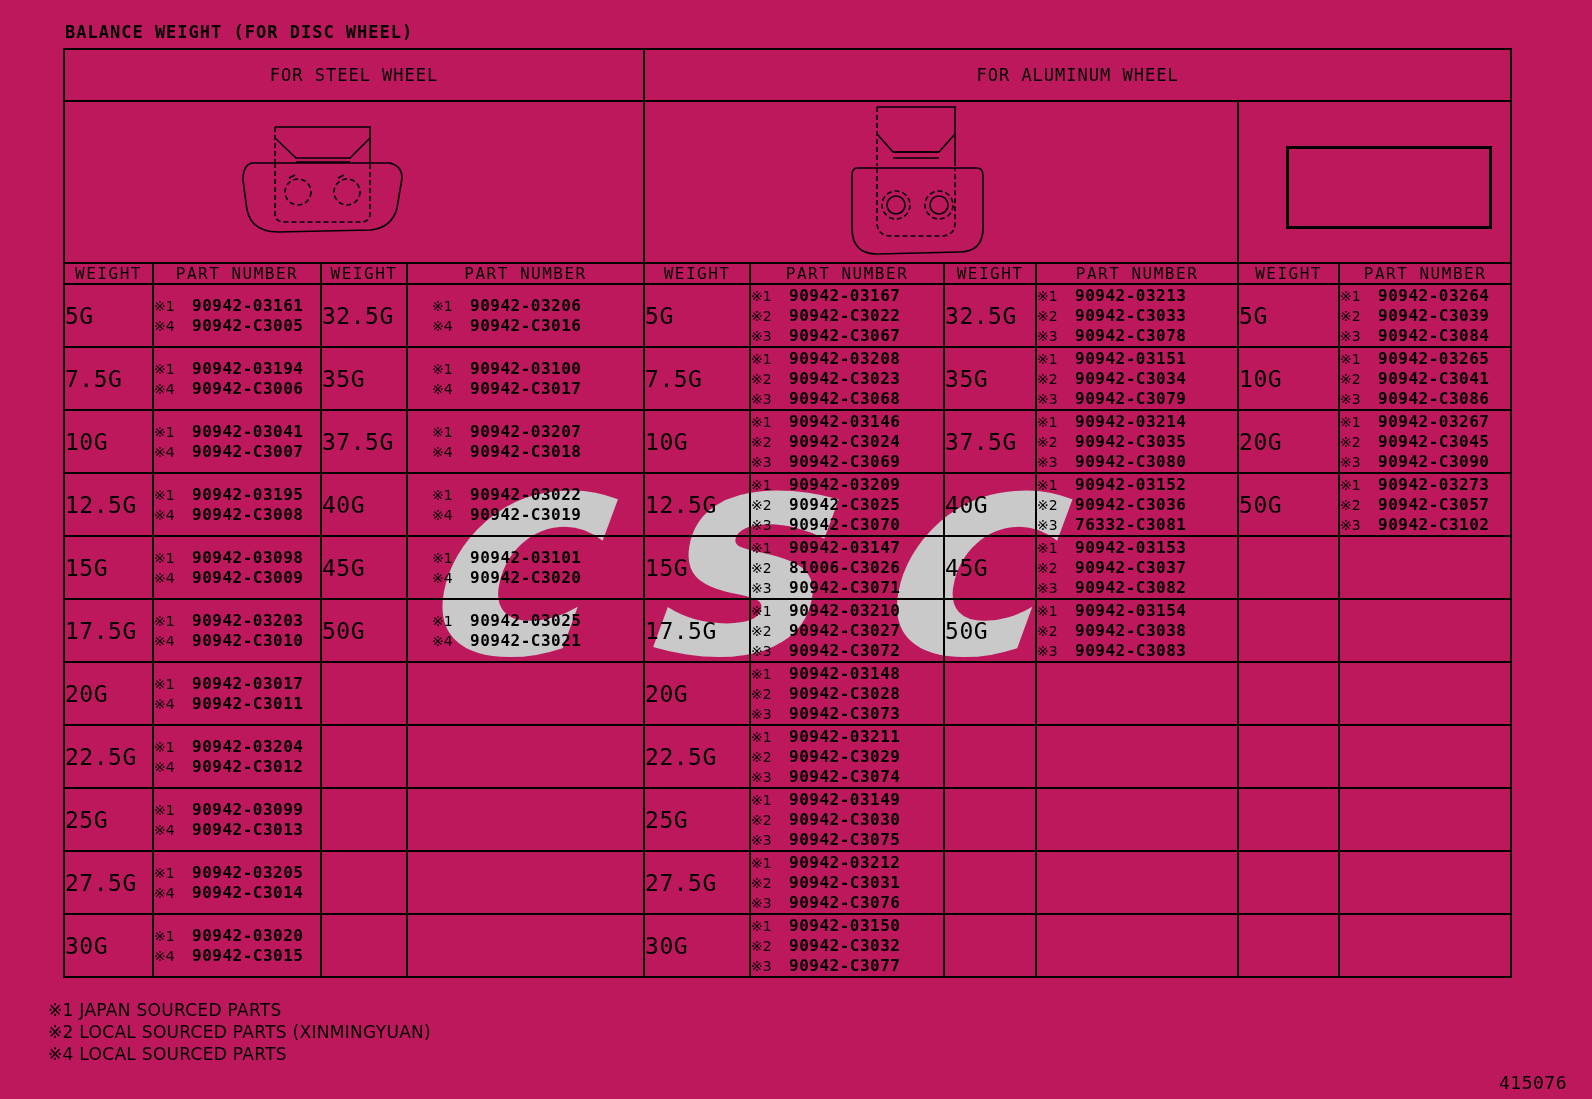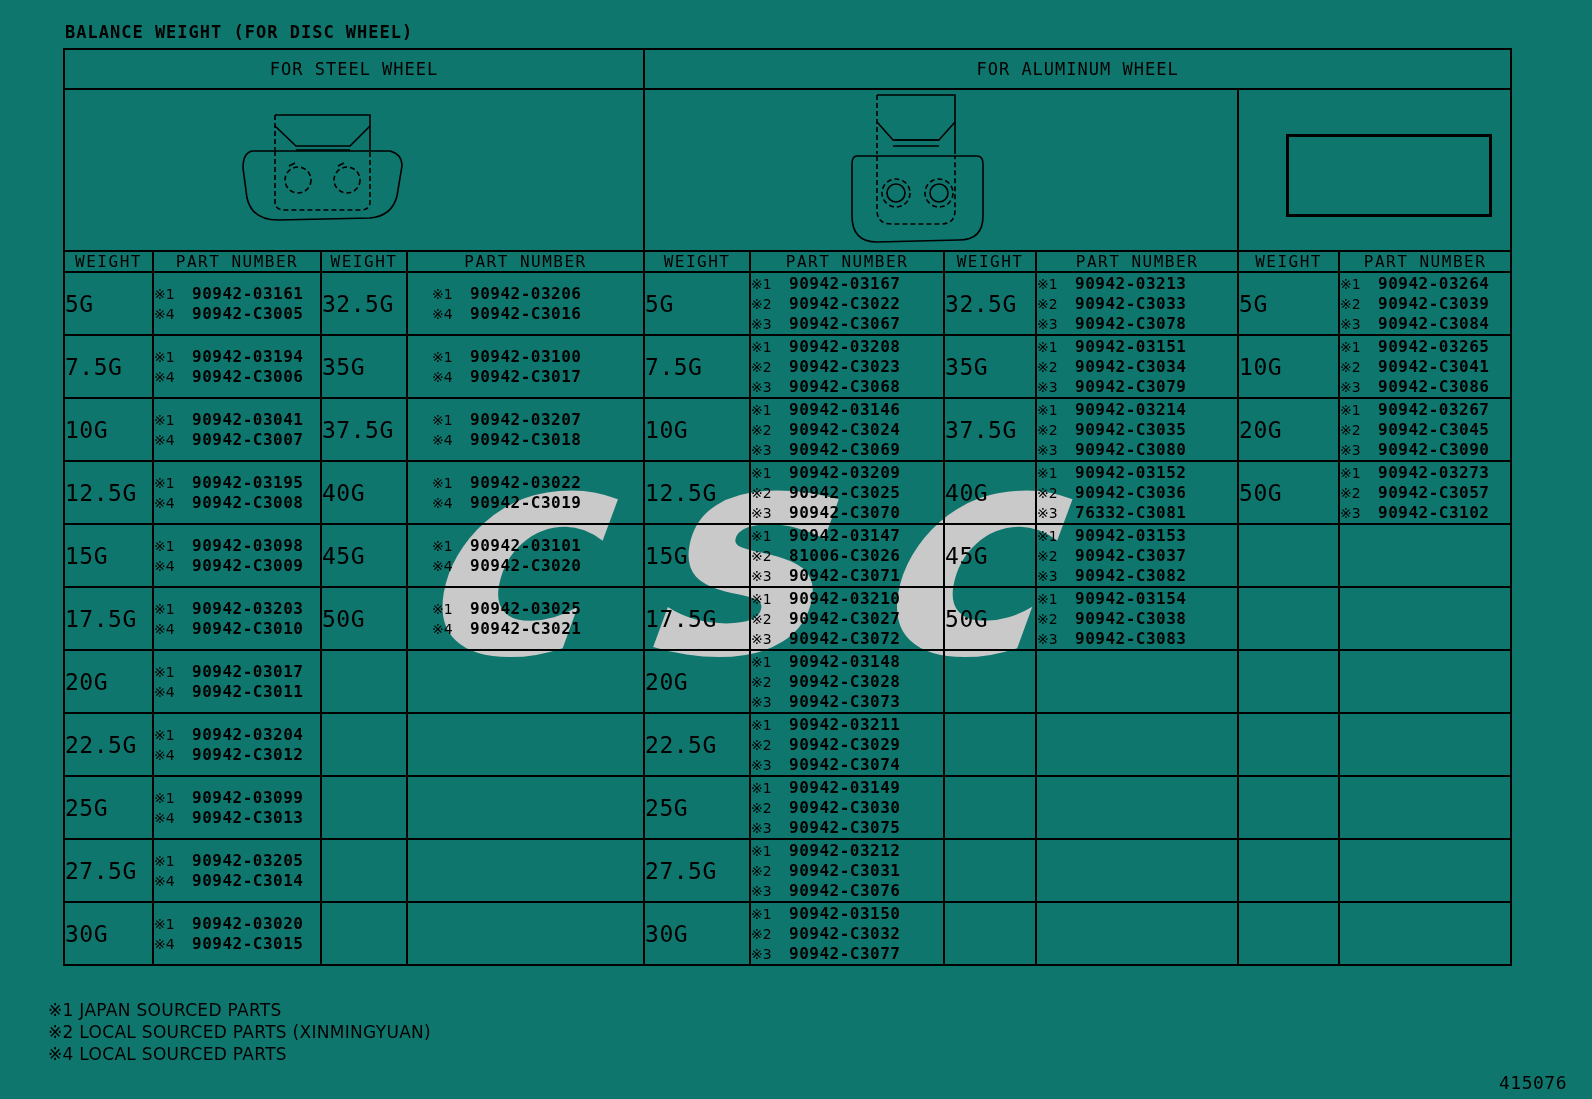--- a/index.html
+++ b/index.html
@@ -1,37 +1,37 @@
 <!DOCTYPE html>
 <html><head>
 <meta charset="utf-8">
 <style>
   html,body{margin:0;padding:0;background:#ffffff;}
   .page{
-    position:relative;width:1592px;height:1099px;background:#0f766e;overflow:hidden;
+    position:relative;width:1592px;height:1099px;background:#be185d;overflow:hidden;
     font-family:"DejaVu Sans Mono",monospace;color:#000;
   }
   .title{
     position:absolute;left:65px;top:22px;z-index:2;
     font-size:17px;font-weight:bold;letter-spacing:1px;white-space:pre;
   }
   .watermark{
     position:absolute;left:440px;top:408px;z-index:0;
     font-family:"DejaVu Sans",sans-serif;font-size:290px;line-height:1;
     font-weight:bold;font-style:italic;color:#c9c9c9;letter-spacing:55px;
     transform:skewX(-10deg);user-select:none;
   }
   table.parts{
     position:absolute;left:63px;top:48px;width:1447px;z-index:1;
     border-collapse:collapse;table-layout:fixed;background:transparent;
   }
   table.parts td, table.parts th{
     border:2px solid #000;padding:0;background:transparent;overflow:hidden;
   }
-  tr.r-section{height:40px;padding-left:12px;}
+  tr.r-section{height:52px;padding-left:12px;}
   tr.r-image{height:162px;}
   tr.r-colhead{height:19px;}
   tr.r-data{height:63px;}
   .sec-h{
     text-align:center;vertical-align:middle;font-size:17px;letter-spacing:1px;font-weight:normal;
   }
   .img-cell{position:relative;vertical-align:top;}
   th.ch{
     text-align:center;vertical-align:middle;font-weight:normal;
     font-size:16px;letter-spacing:1.5px;

